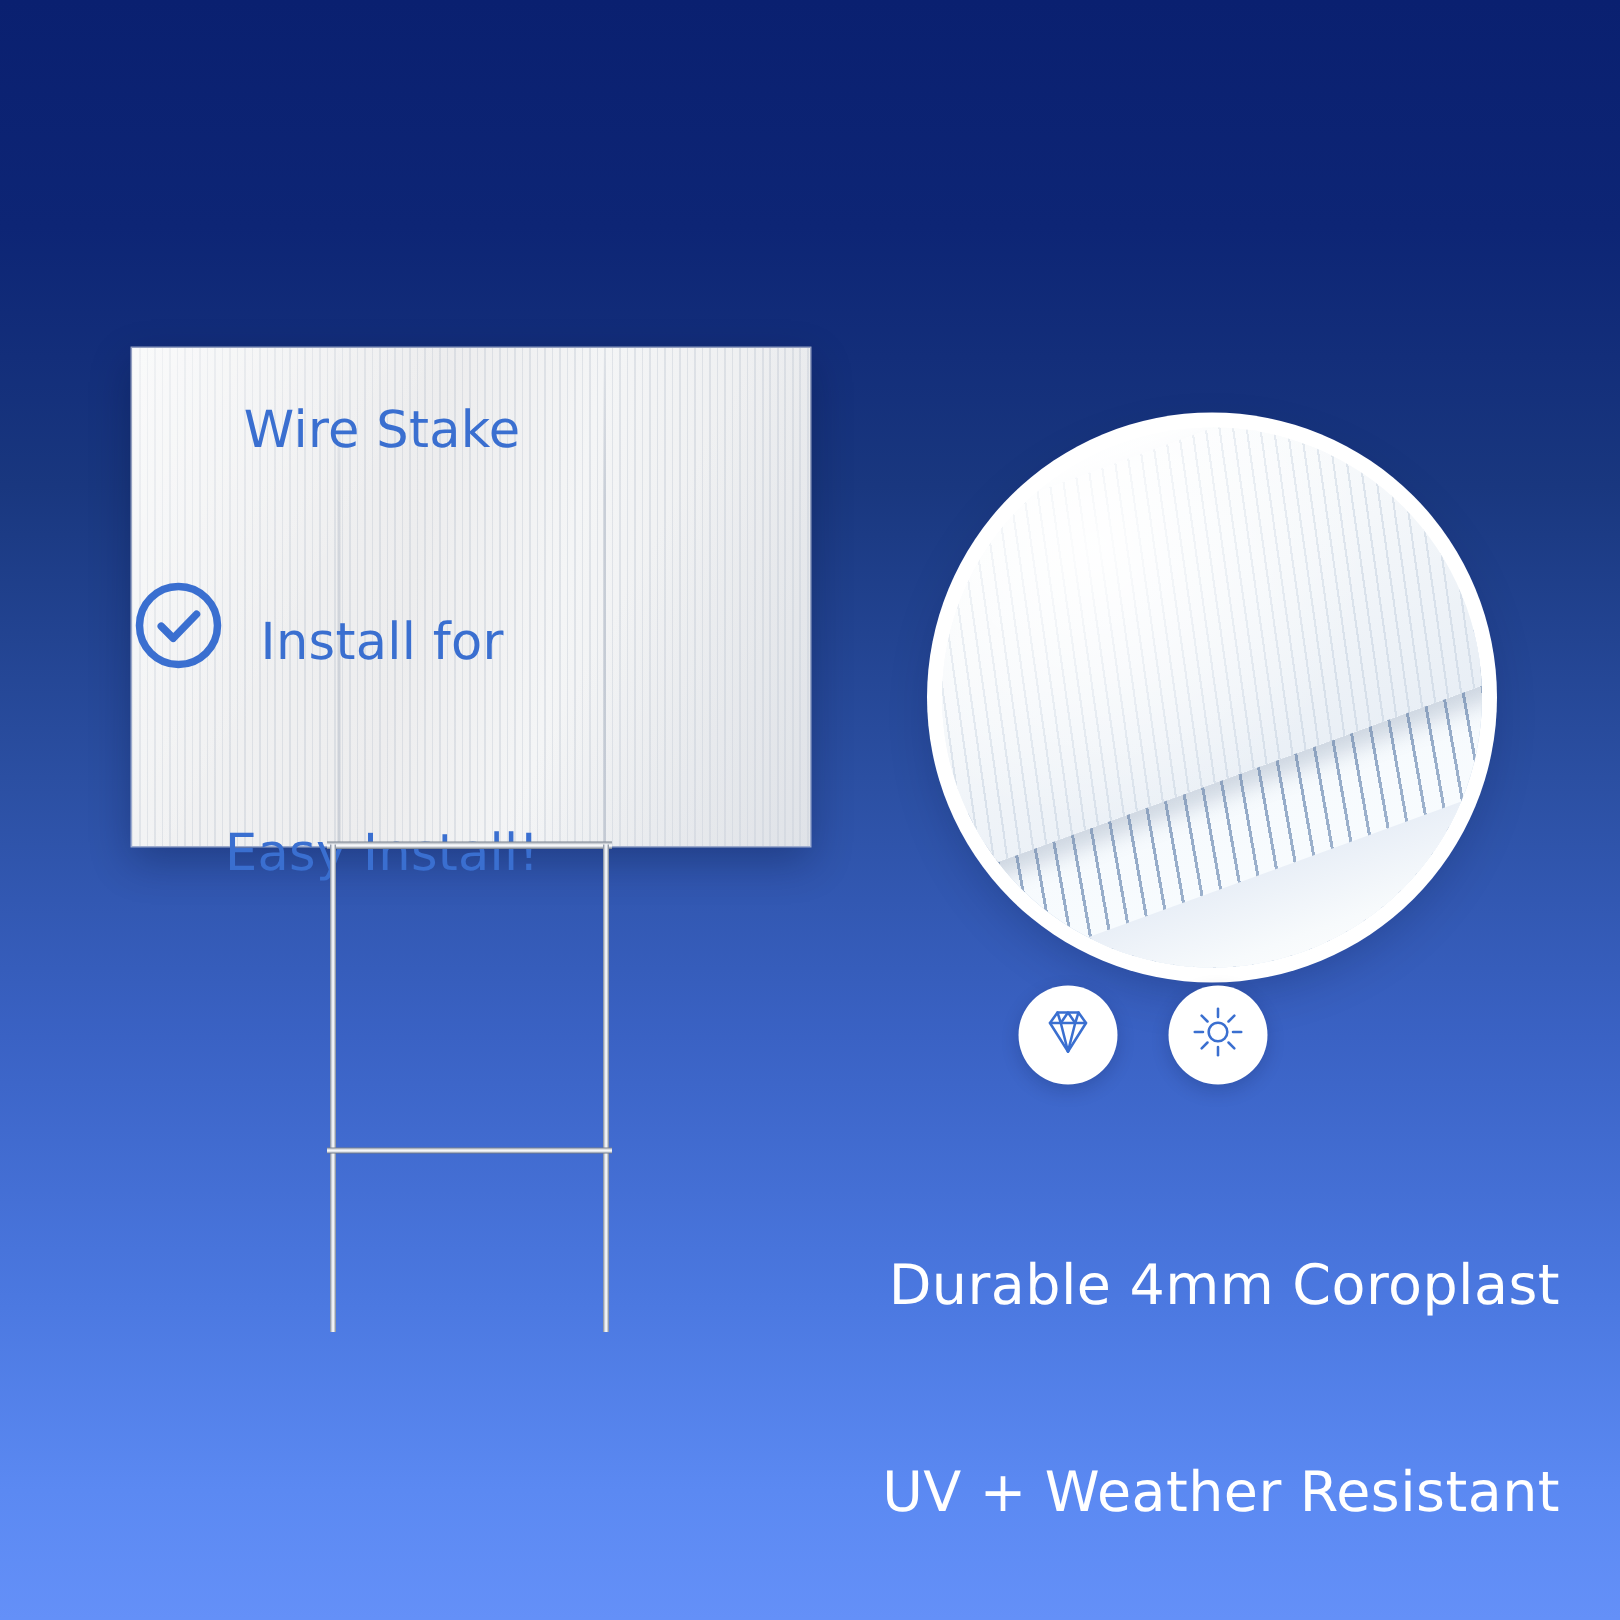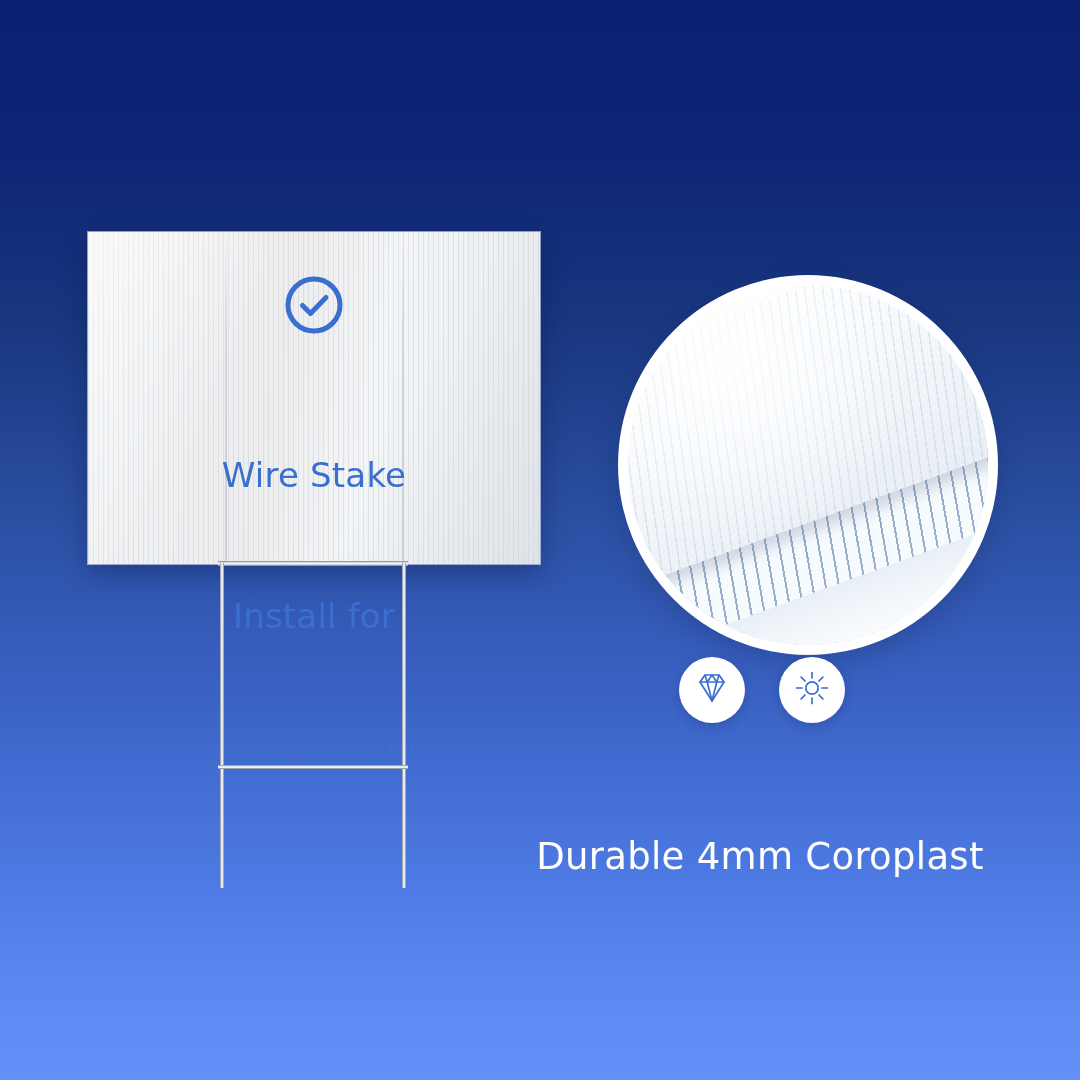--- a/index.html
+++ b/index.html
@@ -71,21 +71,21 @@
       rgba(255,255,255,0.0) 34%,
       rgba(255,255,255,0.0) 66%,
       rgba(210,216,226,0.42) 100%);
     pointer-events: none;
   }
 
   #sign-content {
     position: absolute;
     inset: 0;
     display: flex;
-    flex-direction: column;
+    flex-direction: row;
     align-items: center;
     justify-content: flex-start;
     padding-top: 42px;
     box-sizing: border-box;
   }
   #check-icon { display: block; }
   #sign-text {
     margin-top: 18px;
     text-align: center;
     color: #3a6fd0;
@@ -225,21 +225,21 @@
     top: 742px;
     width: 560px;
     text-align: center;
     color: #ffffff;
     font-size: 37px;
     line-height: 46px;
     font-weight: 400;
     letter-spacing: 0.3px;
     white-space: pre;
   }
-  #caption .line { display: block; }
+  #caption .line { display: block; text-align: right; }
 </style>
 </head>
 <body>
 
 <div id="stage">
 
   <div id="sign-group">
     <div id="sign-panel">
       <div class="sign-seam s1"></div>
       <div class="sign-seam s2"></div>
@@ -307,15 +307,16 @@
           <path d="M27 27 L30.9 30.9"></path>
           <path d="M30.9 9.1 L27 13"></path>
           <path d="M13 27 L9.1 30.9"></path>
         </svg>
       </span>
     </div>
   </div>
 
   <div id="caption">
     <span class="line">Durable 4mm Coroplast</span>
+    <span class="line">UV + Weather Resistant</span>
   </div>
 
 </div>
 
 </body></html>

